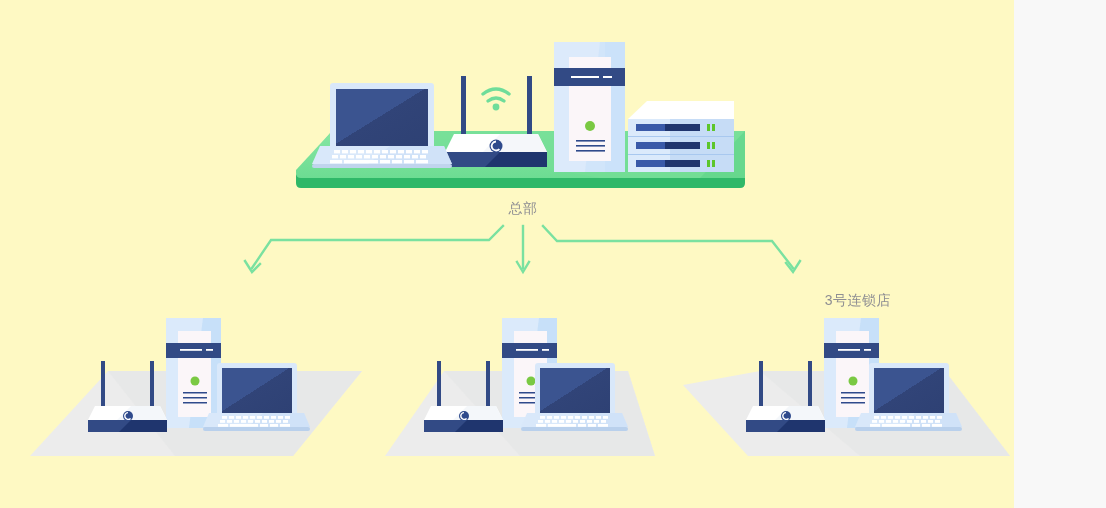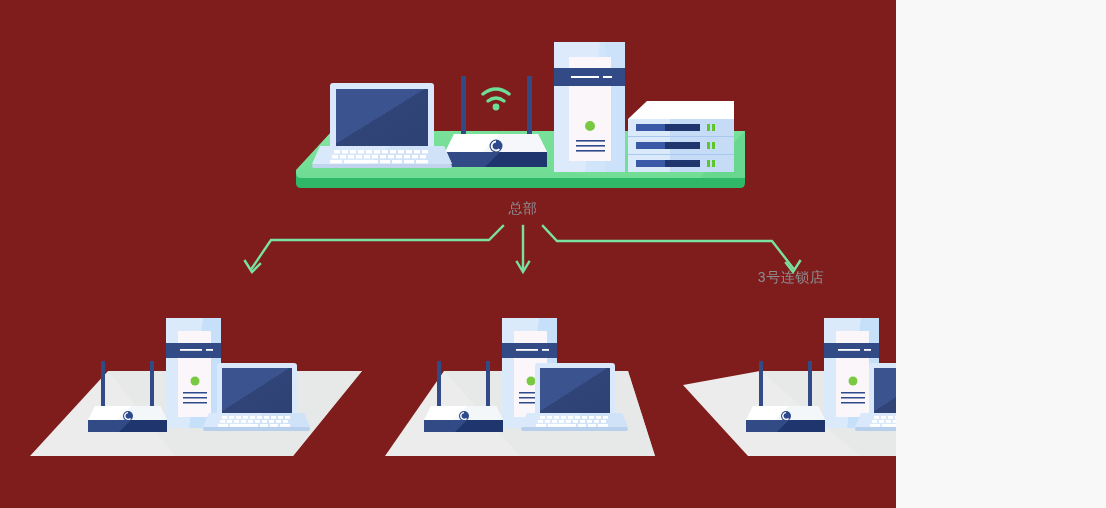--- a/index.html
+++ b/index.html
@@ -6,23 +6,23 @@
   html, body {
     margin: 0;
     padding: 0;
     background: #f8f8f8;
   }
   body {
     font-family: "Liberation Sans", "DejaVu Sans", sans-serif;
   }
   #stage {
     position: relative;
-    width: 896px;
+    width: 1014px;
     height: 508px;
-    background: #7f1d1d;
+    background: #fef9c3;
     overflow: hidden;
   }
   .layer {
     position: absolute;
     left: 0;
     top: 0;
     width: 1106px;
     height: 508px;
   }
   .label {
@@ -35,21 +35,21 @@
     letter-spacing: .5px;
     user-select: none;
   }
   #hq-label {
     left: 423px;
     top: 199px;
     width: 200px;
   }
   #branch-label-0 { left: 147px; top: 285px; width: 200px; }
   #branch-label-1 { left: 423px; top: 285px; width: 200px; }
-  #branch-label-2 { left: 691px; top: 268px; width: 200px; }
+  #branch-label-2 { left: 691px; top: 291px; width: 200px; text-align: right; }
 </style>
 </head>
 <body>
 
 <div id="stage">
 
   <svg class="layer" viewBox="0 0 1106 508">
     <defs>
       <linearGradient id="hqPlatformGrad" x1="0" y1="0" x2="0" y2="1">
         <stop offset="0%" stop-color="#86e6a3"></stop>

